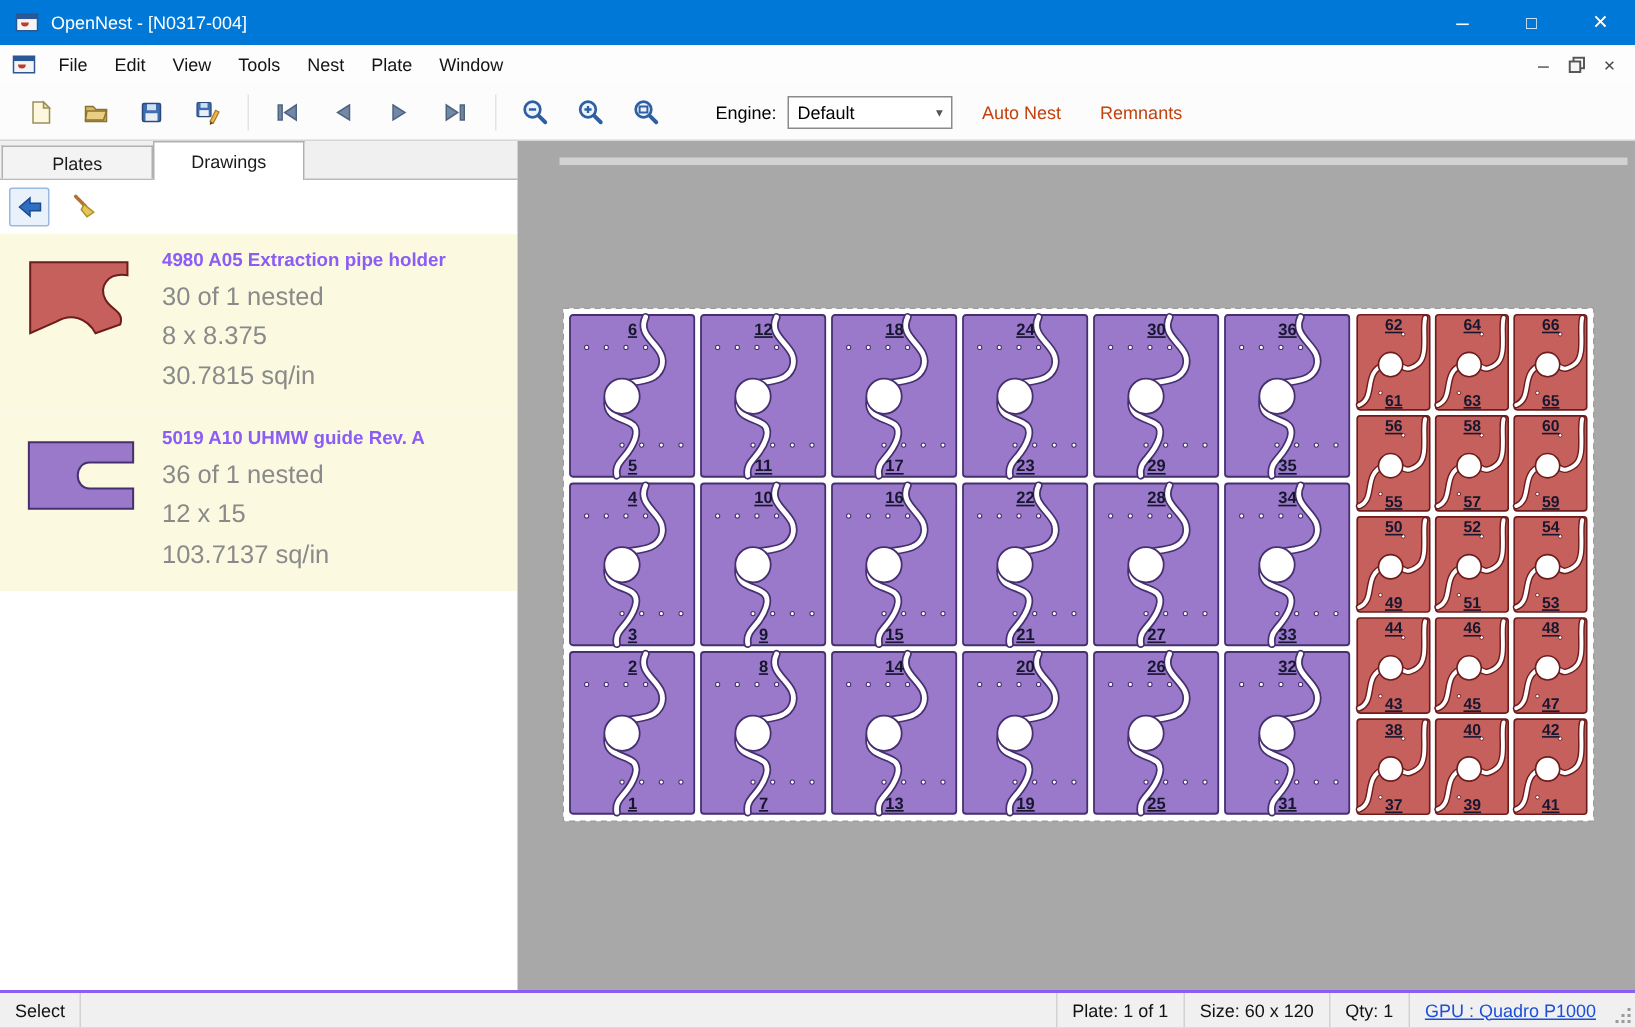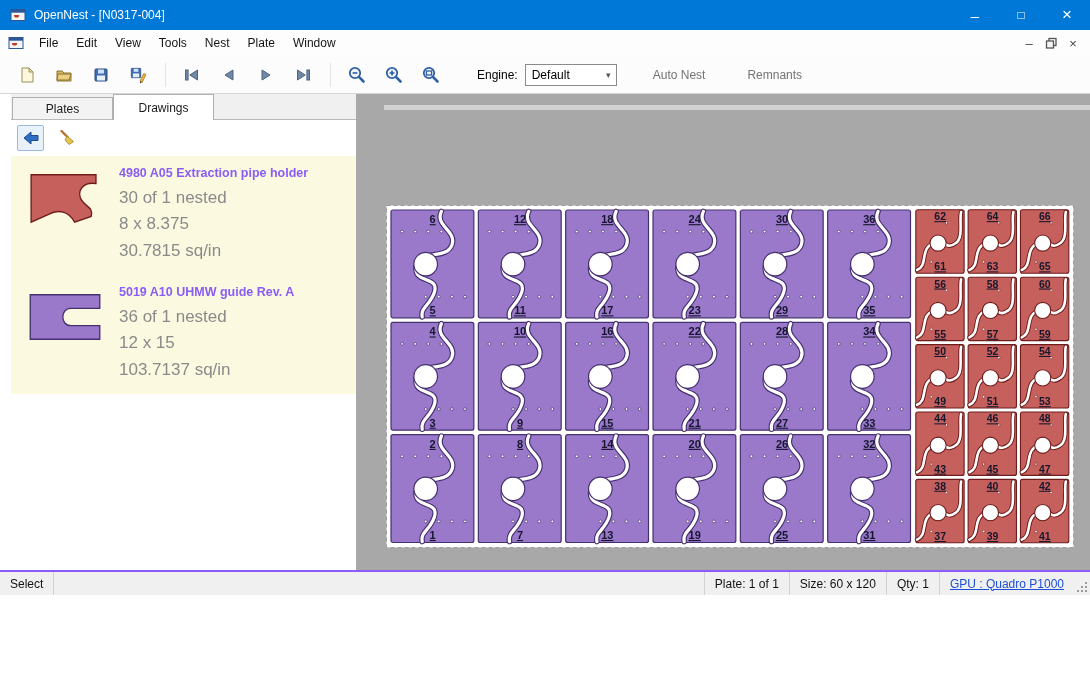--- a/index.html
+++ b/index.html
@@ -20,25 +20,25 @@
   .menubar { height:26px; background:#fdfdfd; display:flex; align-items:center; padding-left:6px; }
   .mdi-icon { width:16px; height:16px; margin:0 6px 0 2px; flex:none; }
   .menu-item { padding:5px 9px; color:#141414; }
   .mdi-btns { margin-left:auto; display:flex; align-items:center; padding-right:6px; color:#444; }
   .mdi-btn { width:22px; height:20px; display:flex; align-items:center; justify-content:center; font-size:13px; }
   
   .toolbar { height:38px; display:flex; align-items:center; padding-left:12px; background:#fcfcfc; border-bottom:1px solid #d6d6d6; }
   .tb-btn { width:30px; height:30px; display:flex; align-items:center; justify-content:center; margin-right:7px; border-radius:3px; flex:none; }
   .tb-sep { width:1px; height:24px; background:#e3e3e3; margin:0 11px 0 5px; flex:none; }
   .engine-label { font-weight:normal; margin:0 7px 0 24px; }
-  .combo { width:92px; height:22px; border:1px solid #8a8a8a; background:#fff; display:flex; align-items:center; padding-left:6px; }
+  .combo { width:110px; height:22px; border:1px solid #8a8a8a; background:#fff; display:flex; align-items:center; padding-left:6px; }
   .combo-arrow { margin-left:auto; width:15px; text-align:center; color:#555; font-size:9px; }
-  .tb-text-btn { padding:6px 6px; margin-left:30px; color:#737373; }
+  .tb-text-btn { padding:6px 6px; margin-left:14px; color:#c2410c; }
   
-  .main { display:flex; height:476px;padding-left:11px; }
+  .main { display:flex; height:566px; }
   .left-panel { width:345px; display:flex; flex-direction:column; background:#fff; flex:none; }
   .tabstrip { height:26px; background:#f0f0f0; display:flex; align-items:flex-end; border-bottom:1px solid #b9b9b9; padding-left:1px; }
   .tab { min-width:101px; height:22px; display:flex; align-items:center; justify-content:center;
          background:#f3f3f3; border:1px solid #b0b0b0; border-bottom:none; color:#1a1a1a; }
   .tab.active { height:26px; background:#fff; margin-bottom:-1px; z-index:2; }
   .panel-toolbar { height:36px; display:flex; align-items:center; padding:4px 6px; background:#fff; }
   .ptb-btn { width:27px; height:26px; display:flex; align-items:center; justify-content:center; margin-right:9px; }
   .ptb-btn.boxed { border:1px solid #9ab8e0; background:#e9f1fb; border-radius:2px; }
   .drawing-list { flex:1; background:#fff; overflow:hidden; }
   .drawing-item { display:flex; background:#fbfae1; padding:9px 6px 11px 12px; }

